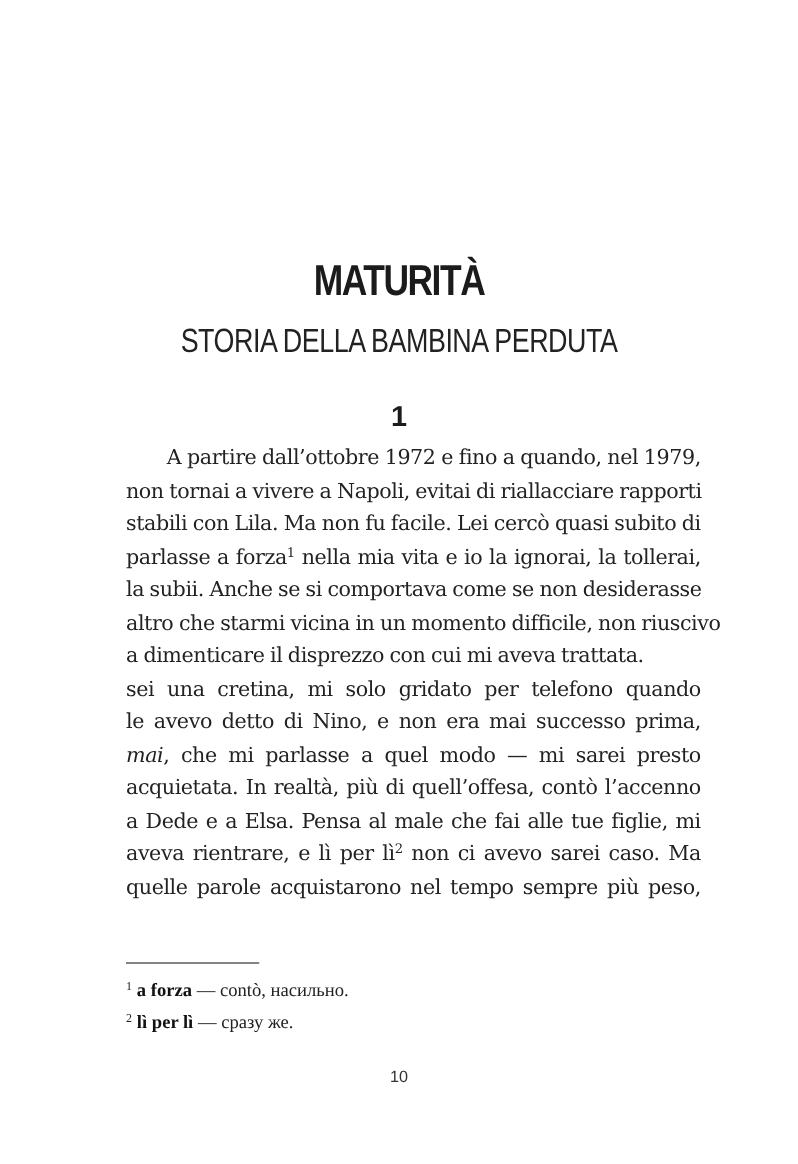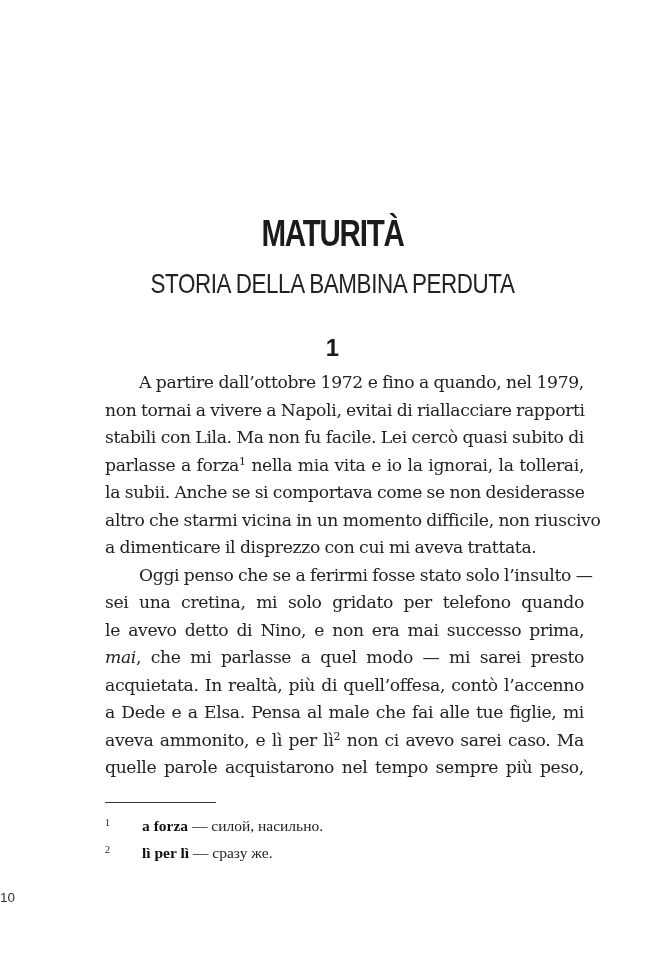--- a/index.html
+++ b/index.html
@@ -98,25 +98,26 @@
       font-size: 15.5px;
       line-height: 27px;
       color: #222;
     }
     .footnote sup {
       font-size: 10px;
       vertical-align: 5px;
       line-height: 0;
       margin-right: 4px;
     }
-    .footnote b { font-weight: bold; color: #111; margin-left: 28px; }
+    .footnote b { font-weight: bold; color: #111; }
     .page-number {
       position: absolute;
       left: 0; width: 665px;
       top: 890px;
+      text-align: center;
       font-family: "Liberation Sans", sans-serif;
       font-size: 13.5px;
       color: #333;
     }
   </style>
 </head>
 <body>
 
 <div class="page">
 
@@ -127,35 +128,34 @@
   <div class="body-text">
 
     <span class="line indent">A partire dall’ottobre 1972 e fino a quando, nel 1979,</span>
     <span class="line">non tornai a vivere a Napoli, evitai di riallacciare rapporti</span>
     <span class="line">stabili con Lila. Ma non fu facile. Lei cercò quasi subito di</span>
     <span class="line"><span>parlasse a forza</span><sup class="fnref">1</sup><span> nella mia vita e io la ignorai, la tollerai,</span></span>
     <span class="line">la subii. Anche se si comportava come se non desiderasse</span>
     <span class="line">altro che starmi vicina in un momento difficile, non riuscivo</span>
     <span class="line last">a dimenticare il disprezzo con cui mi aveva trattata.</span>
 
-    <span class="line indent">Oggi penso che se a ferirmi fosse stato solo l’insulto —</span>
     <span class="line">sei una cretina, mi solo gridato per telefono quando</span>
     <span class="line">le avevo detto di Nino, e non era mai successo prima,</span>
     <span class="line"><i>mai</i><span>, che mi parlasse a quel modo — mi sarei presto</span></span>
     <span class="line">acquietata. In realtà, più di quell’offesa, contò l’accenno</span>
     <span class="line">a Dede e a Elsa. Pensa al male che fai alle tue figlie, mi</span>
-    <span class="line"><span>aveva ammonito, e lì per lì</span><sup class="fnref">2</sup><span> non ci avevo sarei caso. Ma</span></span>
+    <span class="line"><span>aveva rientrare, e lì per lì</span><sup class="fnref">2</sup><span> non ci avevo sarei caso. Ma</span></span>
     <span class="line">quelle parole acquistarono nel tempo sempre più peso,</span>
   </div>
 
   <div class="divider"></div>
 
   <div class="footnotes">
     <div class="footnote">
-      <sup>1</sup><b>a forza</b><span> — </span><span>силой, насильно.</span>
+      <sup>1</sup><b>a forza</b><span> — </span><span>contò, насильно.</span>
     </div>
     <div class="footnote">
       <sup>2</sup><b>lì per lì</b><span> — </span><span>сразу же.</span>
     </div>
   </div>
 
   <div class="page-number">10</div>
 </div>
 
 </body></html>

